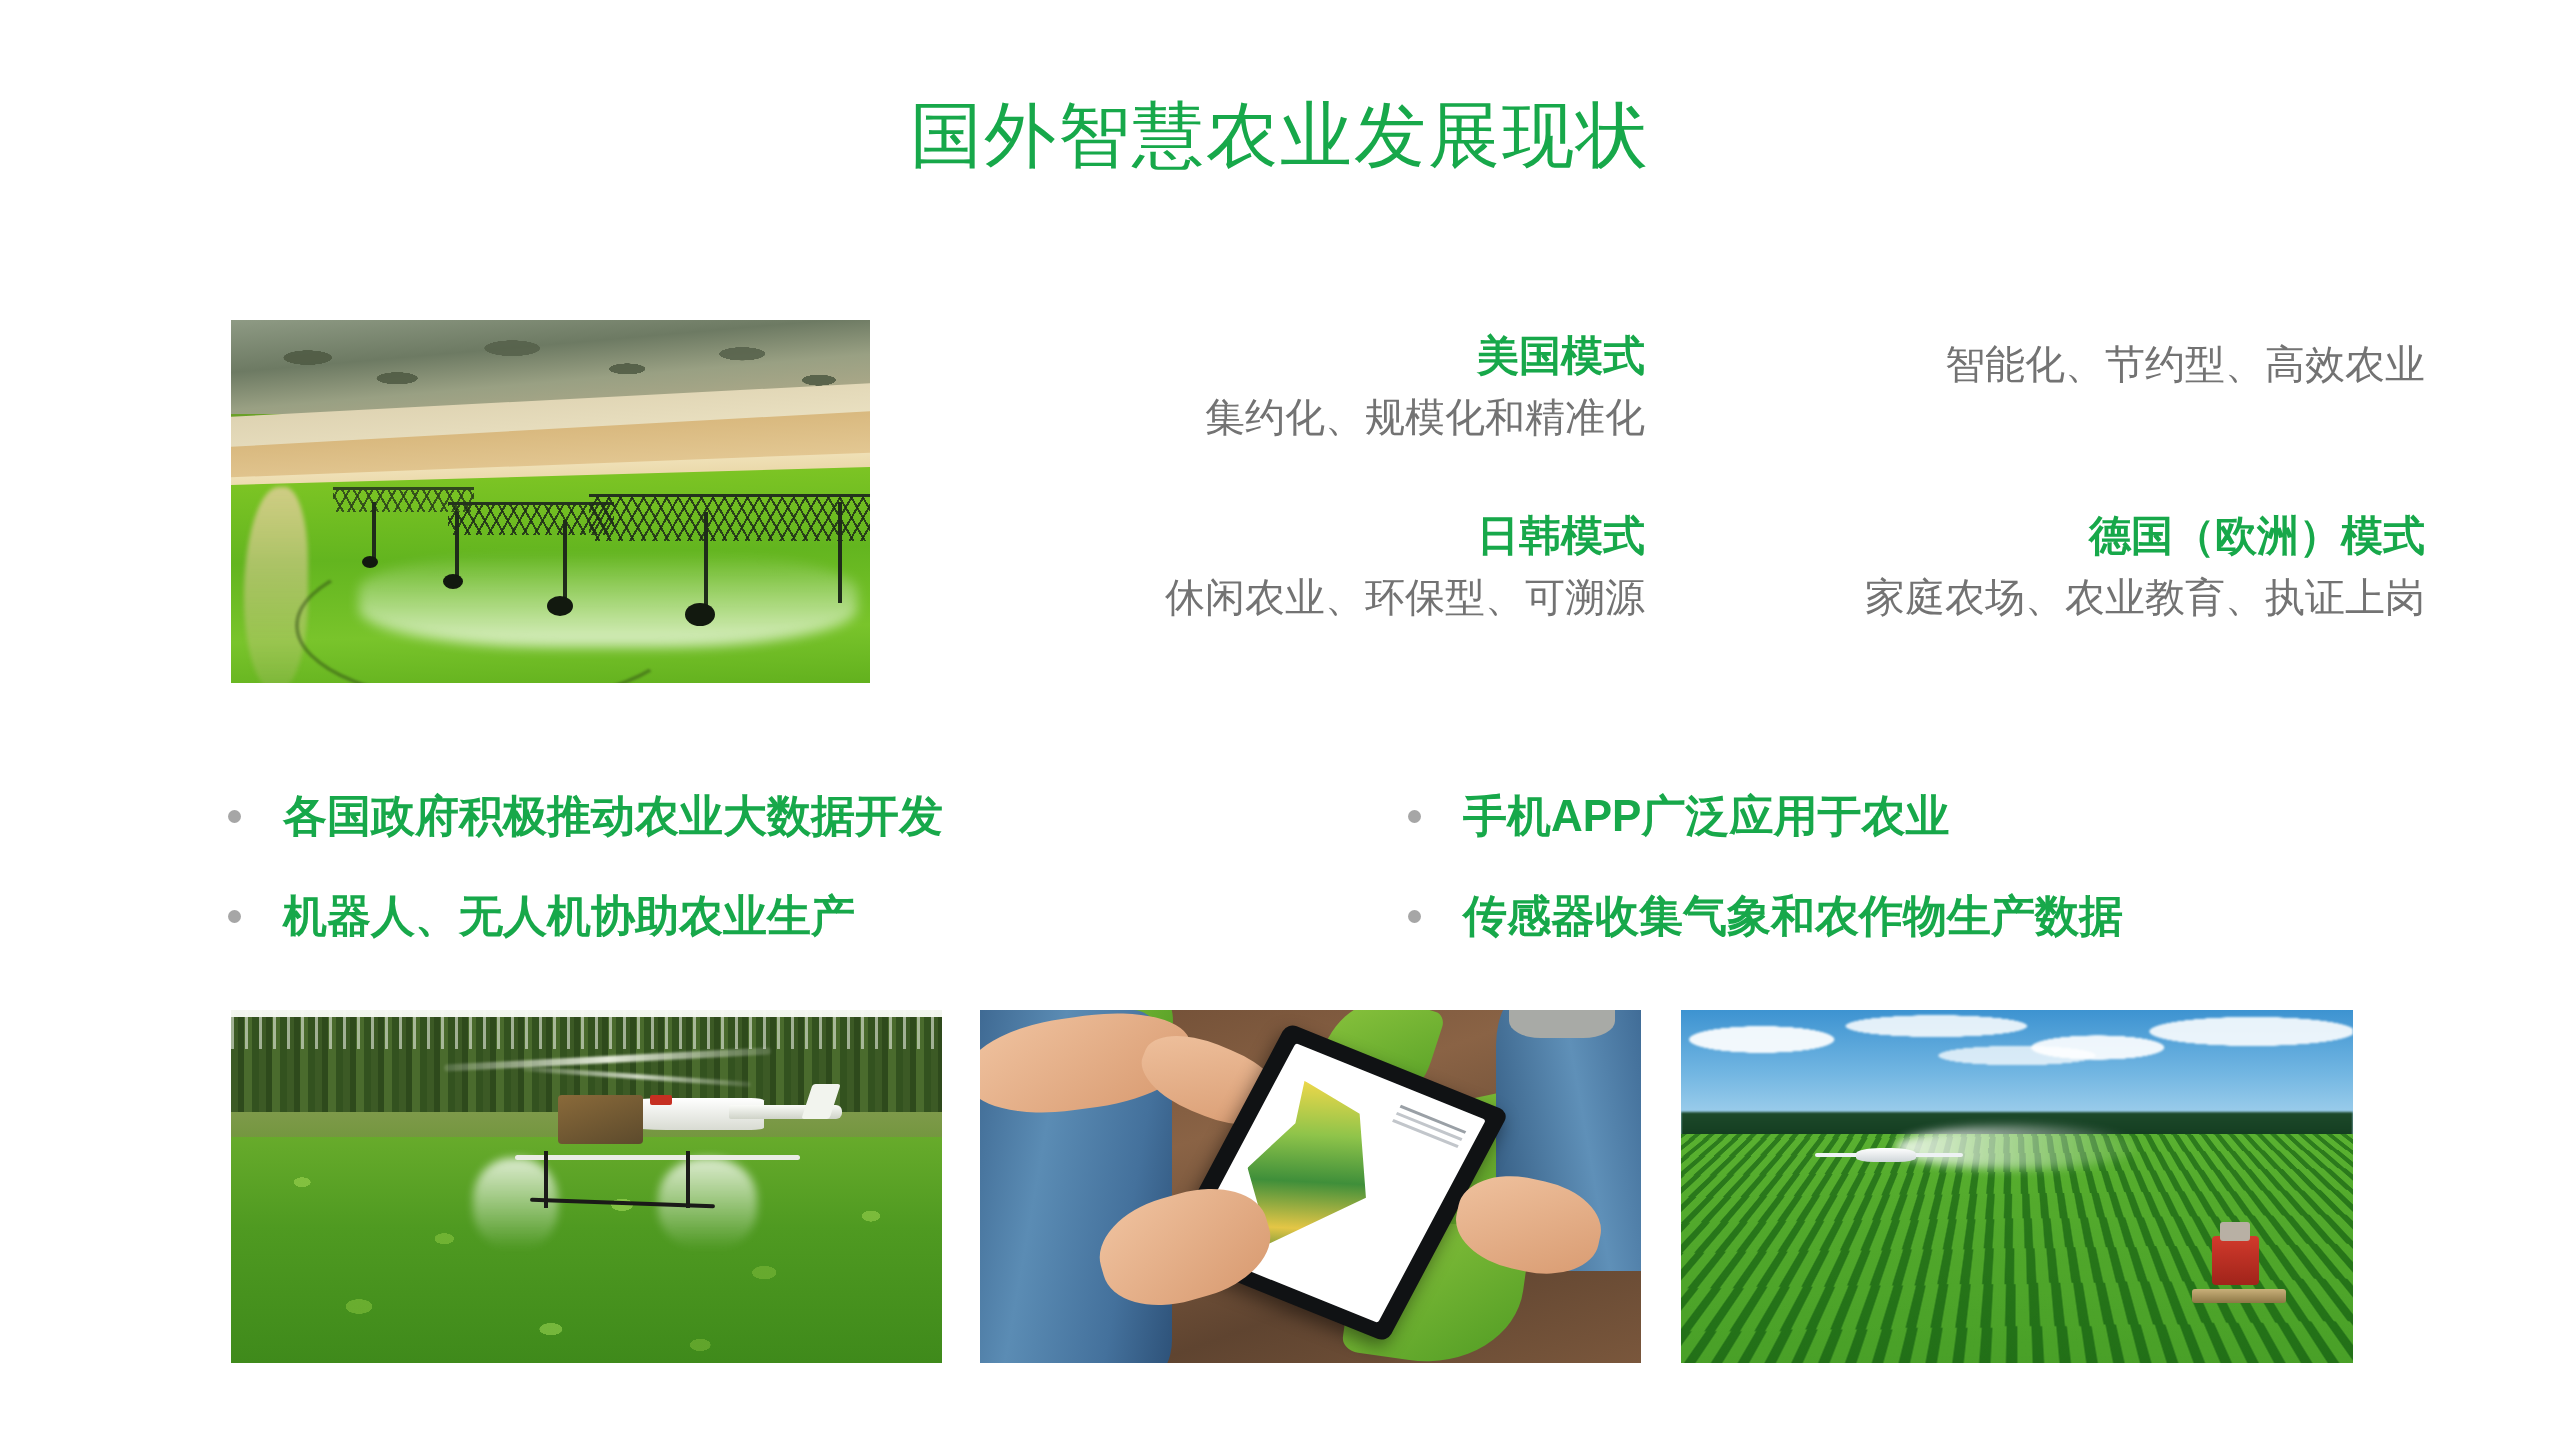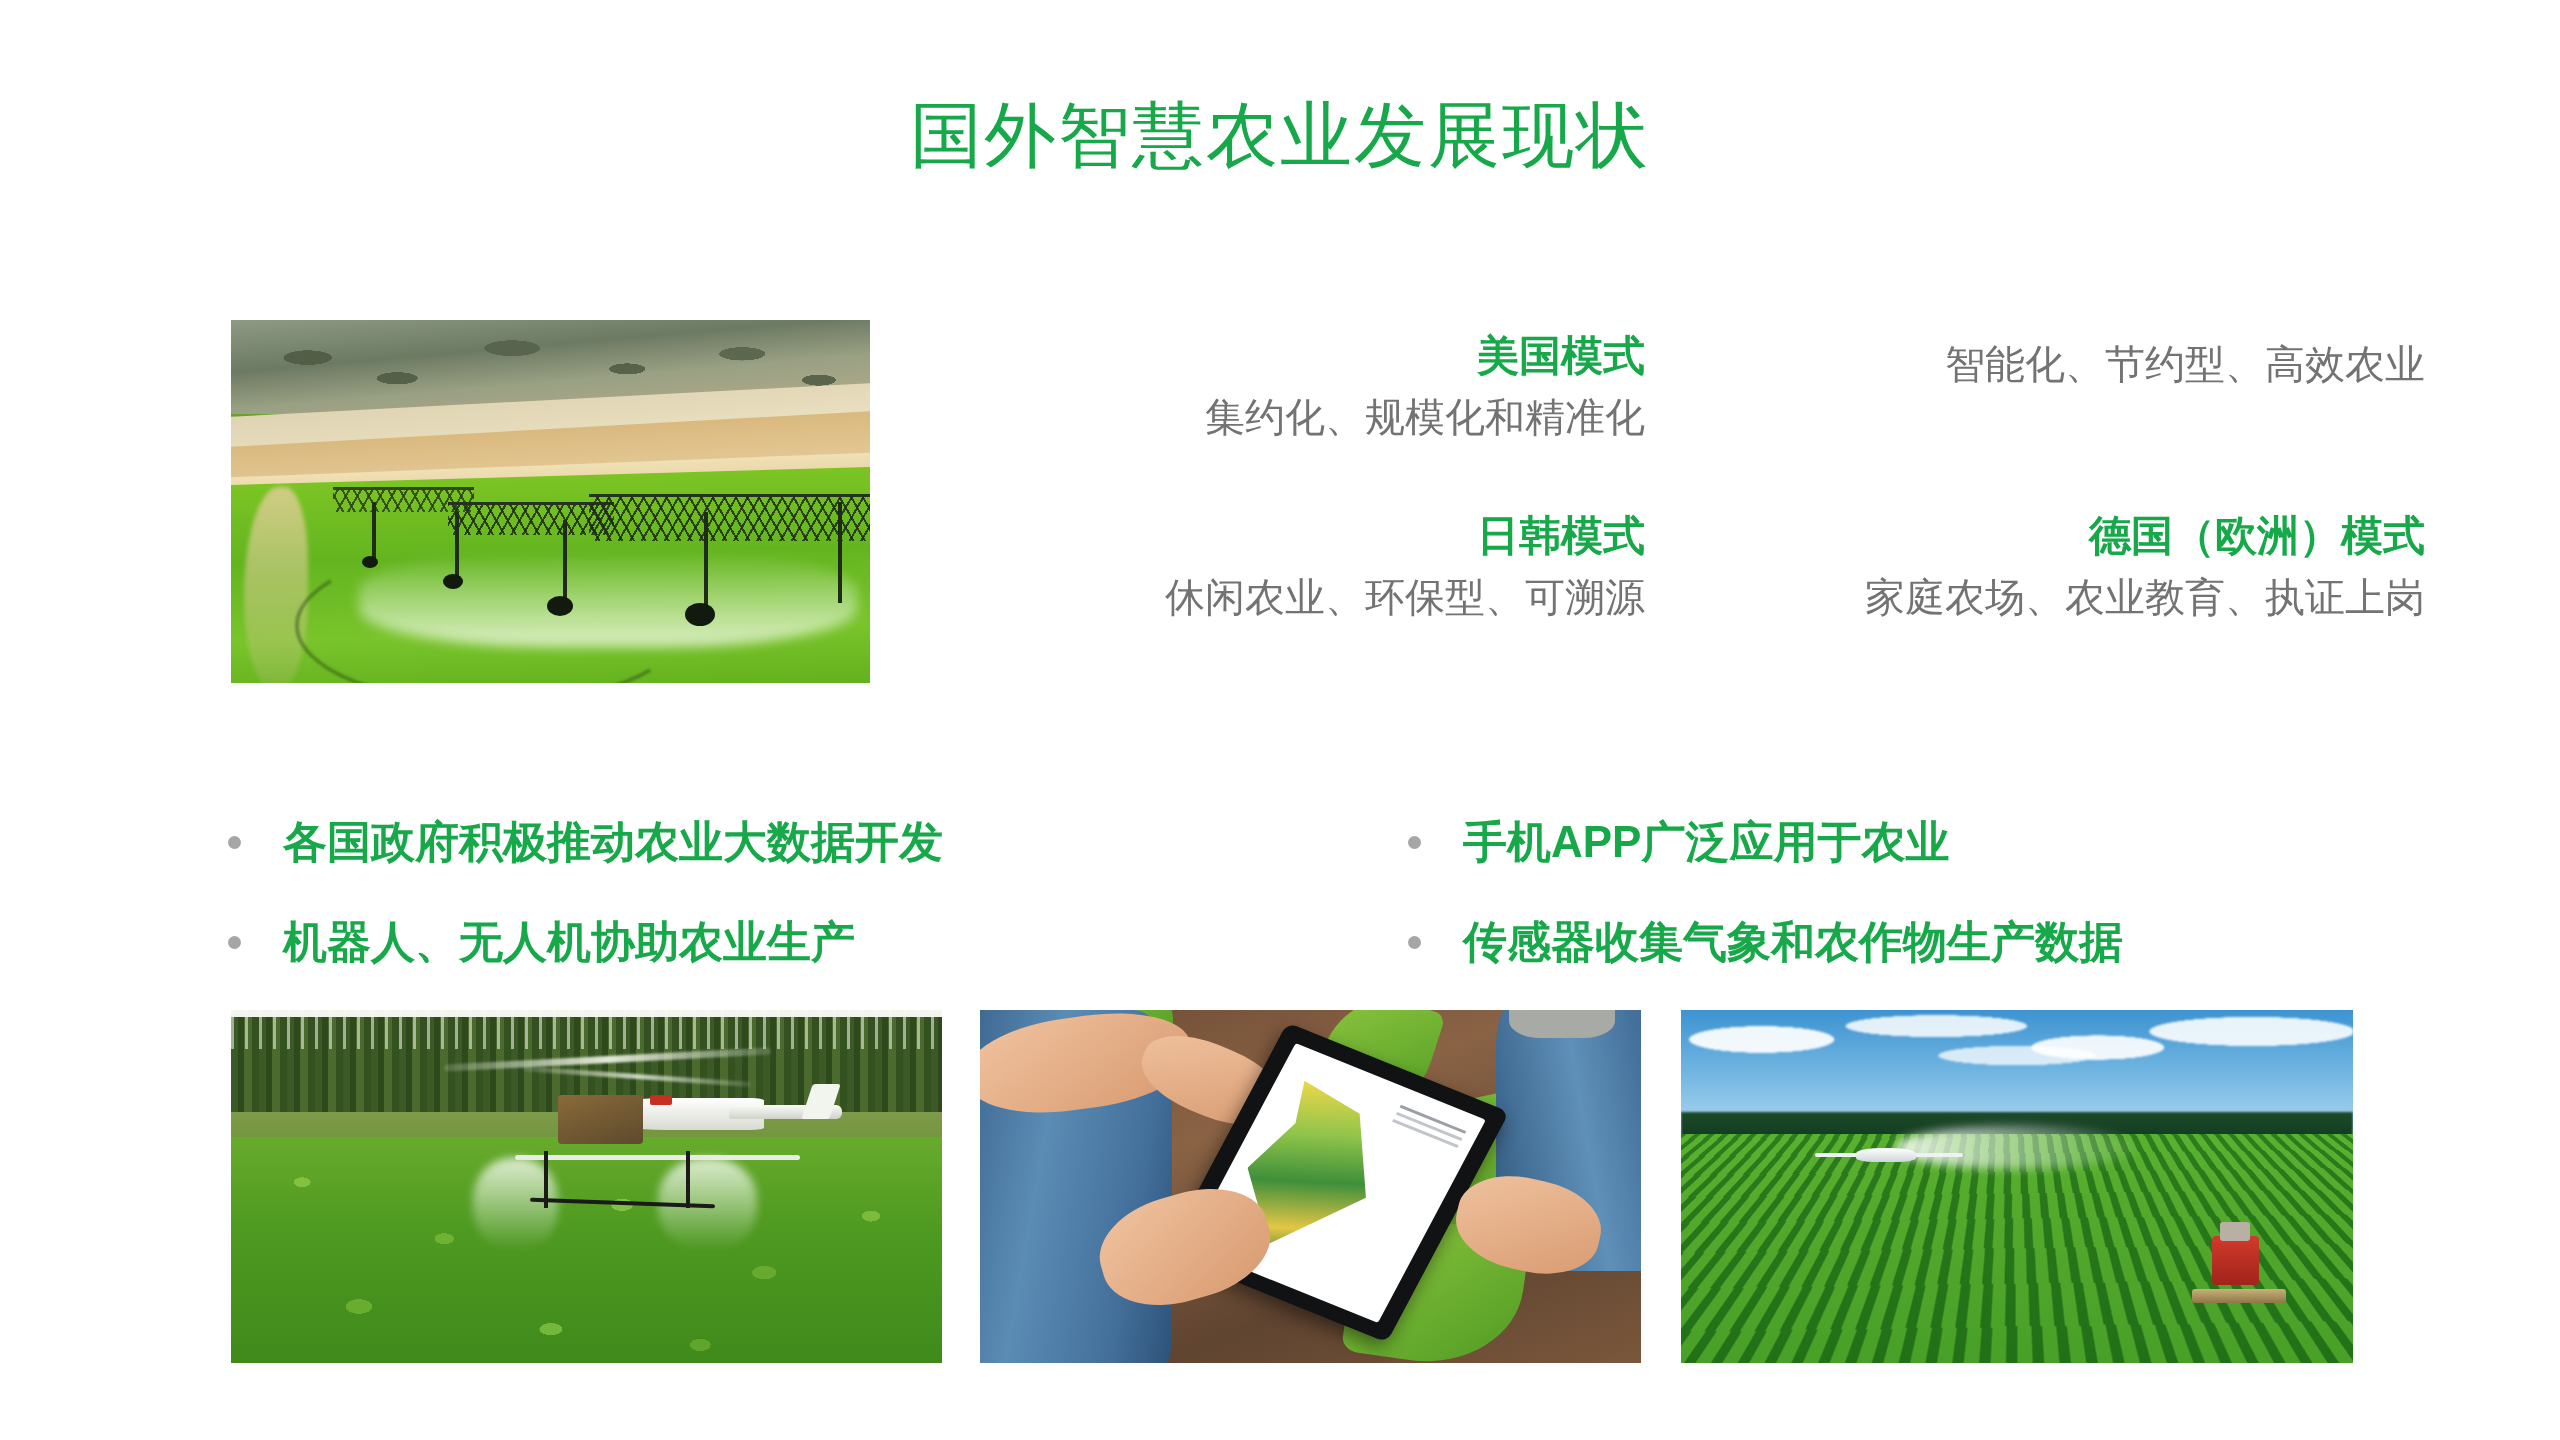--- a/index.html
+++ b/index.html
@@ -72,21 +72,21 @@
     color: #737373;
     line-height: 1.3;
     margin-top: 8px;
     white-space: nowrap;
   }
 
   
   .bullets {
     position: absolute;
     left: 228px;
-    top: 792px;
+    top: 766px;
     width: 2180px;
     display: grid;
     grid-template-columns: 1180px 1000px;
     grid-template-rows: 100px 100px;
   }
   .bullet-item {
     display: flex;
     align-items: center;
     gap: 42px;
   }

